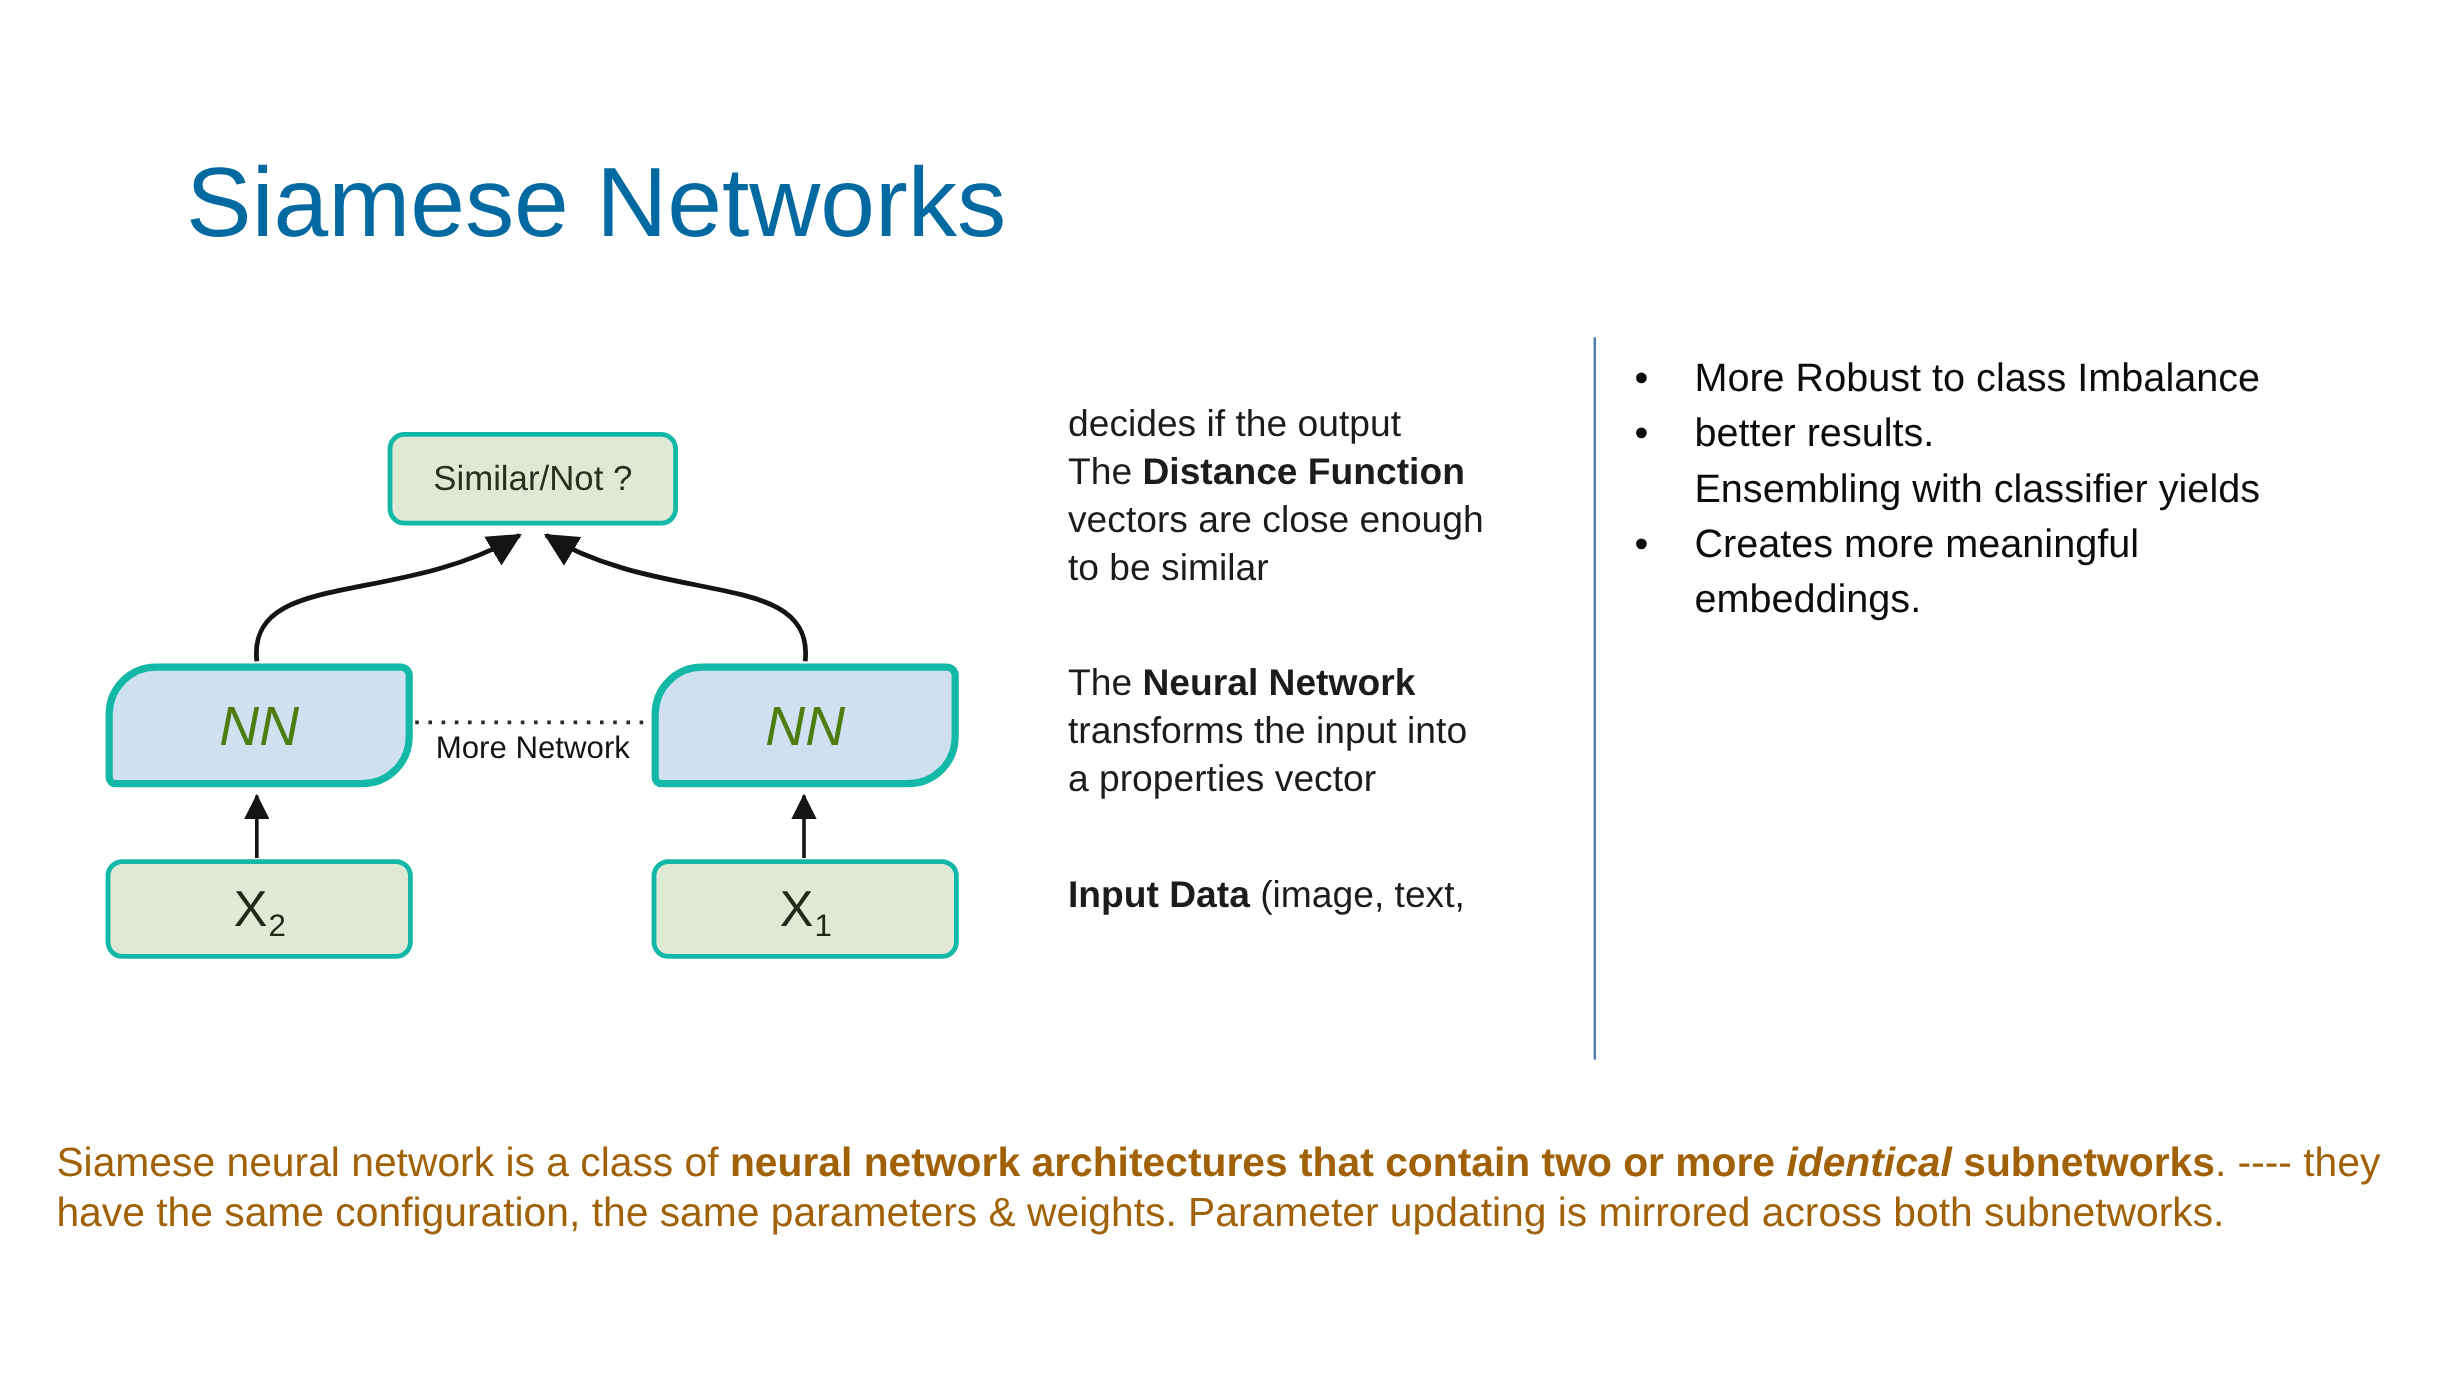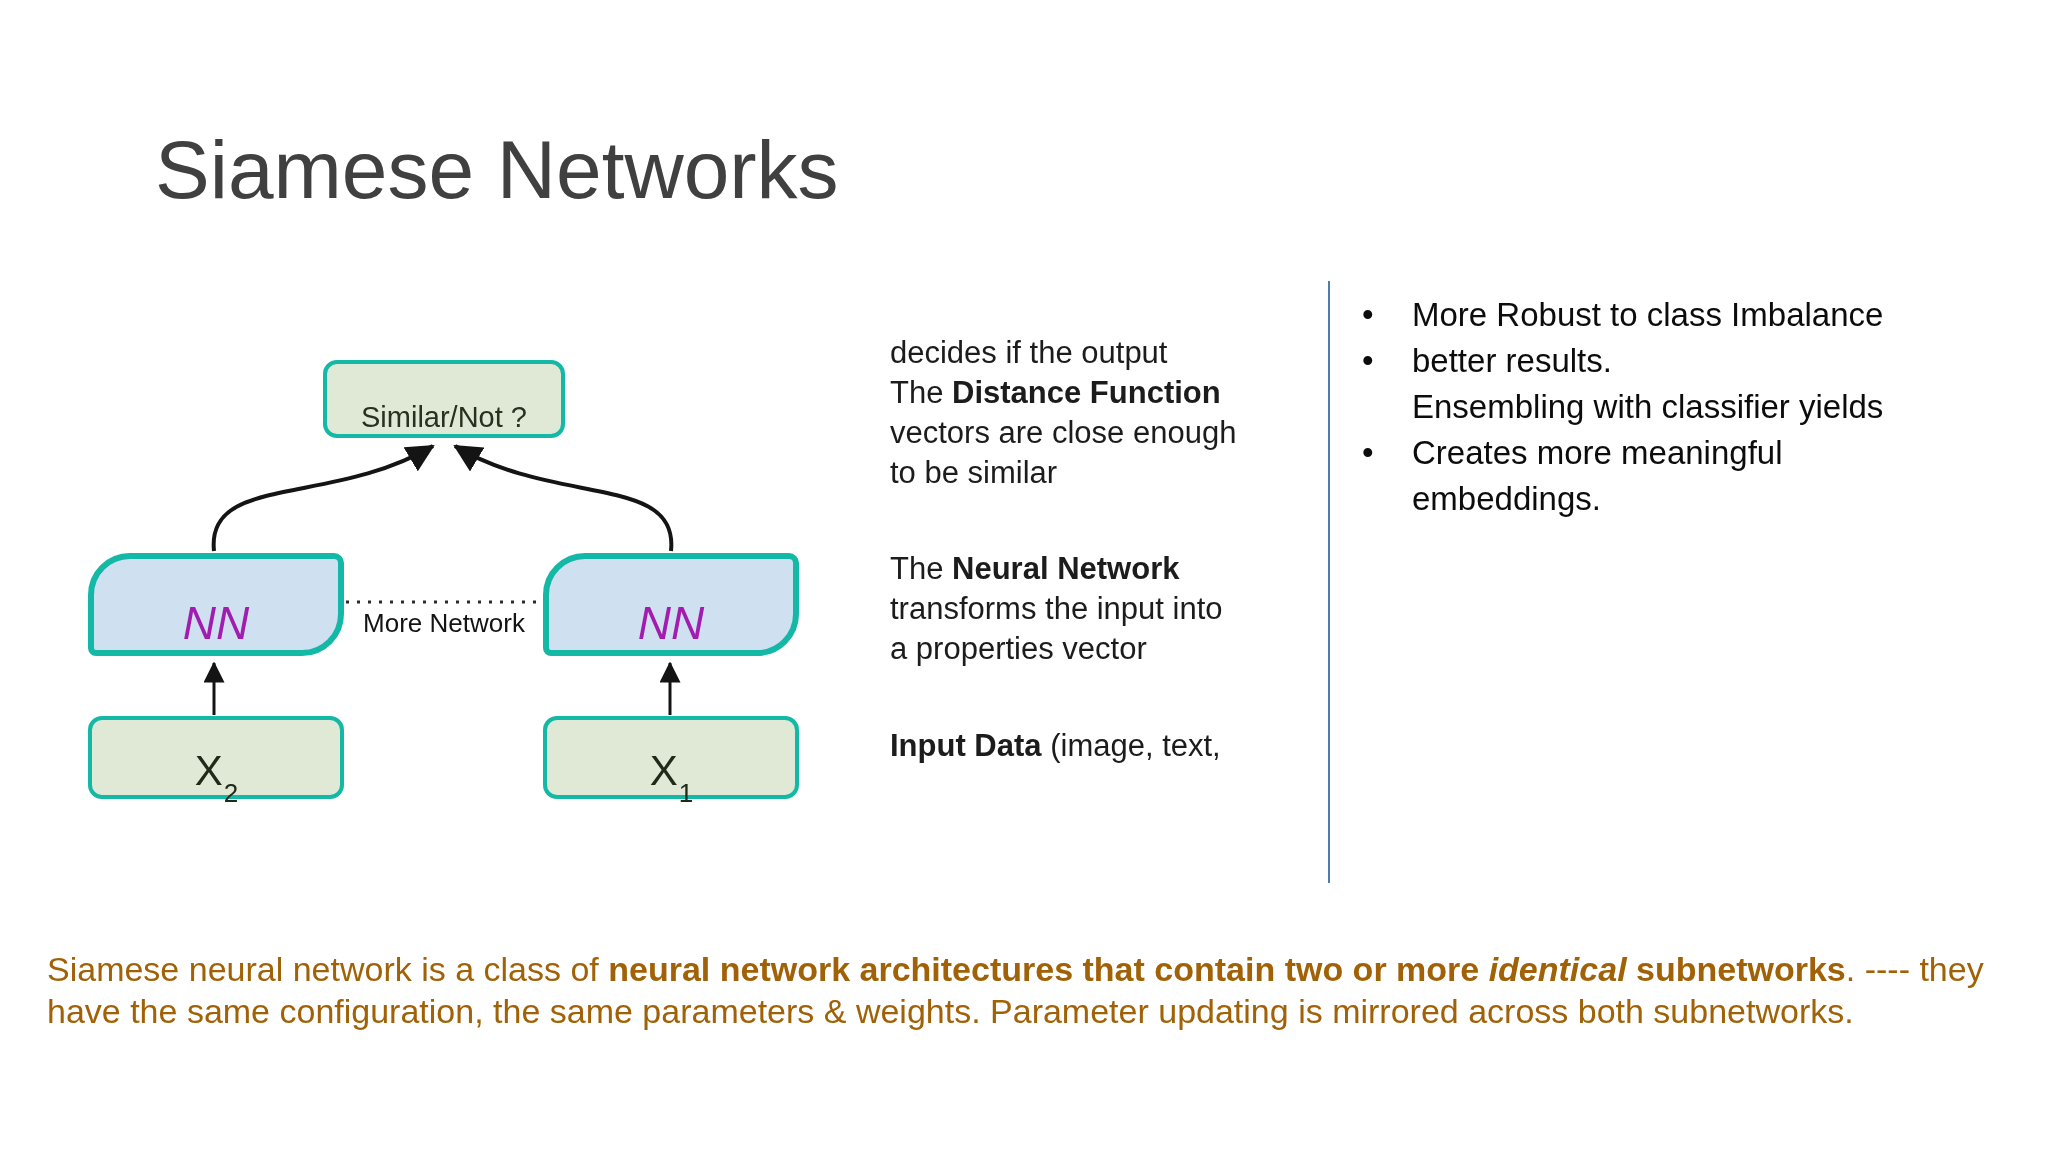--- a/index.html
+++ b/index.html
@@ -3,29 +3,29 @@
 <meta charset="utf-8">
 <style>
   html,body{margin:0;padding:0;background:#fff;}
   .slide{
     position:relative;width:2048px;height:1152px;background:#ffffff;
     font-family:"Liberation Sans",sans-serif;color:#1a1a1a;overflow:hidden;
   }
   
   .title{
     position:absolute;left:155px;top:129px;margin:0;
-    font-size:82px;font-weight:400;line-height:1;color:#404040;letter-spacing:0px;
+    font-size:82px;font-weight:400;line-height:1;color:#0369a1;letter-spacing:0px;
   }
   
   .box{
-    position:absolute;box-sizing:border-box;display:flex;align-items:flex-end;justify-content:center;
+    position:absolute;box-sizing:border-box;display:flex;align-items:center;justify-content:center;
     border:6px solid #14b8a6;
   }
   .output-box{left:323px;top:360px;width:242px;height:78px;border-width:4px;border-radius:14px;font-size:29px;color:#27311f;}
-  .nn-box{top:553px;width:256px;height:103px;border-radius:42px 10px 42px 8px;font-size:46px;font-style:italic;color:#a21caf;}
+  .nn-box{top:553px;width:256px;height:103px;border-radius:42px 10px 42px 8px;font-size:46px;font-style:italic;color:#4d7c0f;}
   .nn-left{left:88px;}
   .nn-right{left:543px;}
   .input-box{top:716px;width:256px;height:83px;border-width:4px;border-radius:14px;font-size:42px;color:#202a18;}
   .x2{left:88px;}
   .x1{left:543px;}
   .xsub{font-size:26px;position:relative;top:14px;left:1px;}
   .same-network{position:absolute;left:345px;top:608px;width:198px;text-align:center;font-size:26px;color:#131313;}
   .arrows{position:absolute;left:0;top:0;width:2048px;height:1152px;pointer-events:none;}
   .curve{fill:none;stroke:#141414;stroke-width:4;marker-end:url(#ah);}
   .straight{fill:none;stroke:#141414;stroke-width:3;marker-end:url(#ah);}

